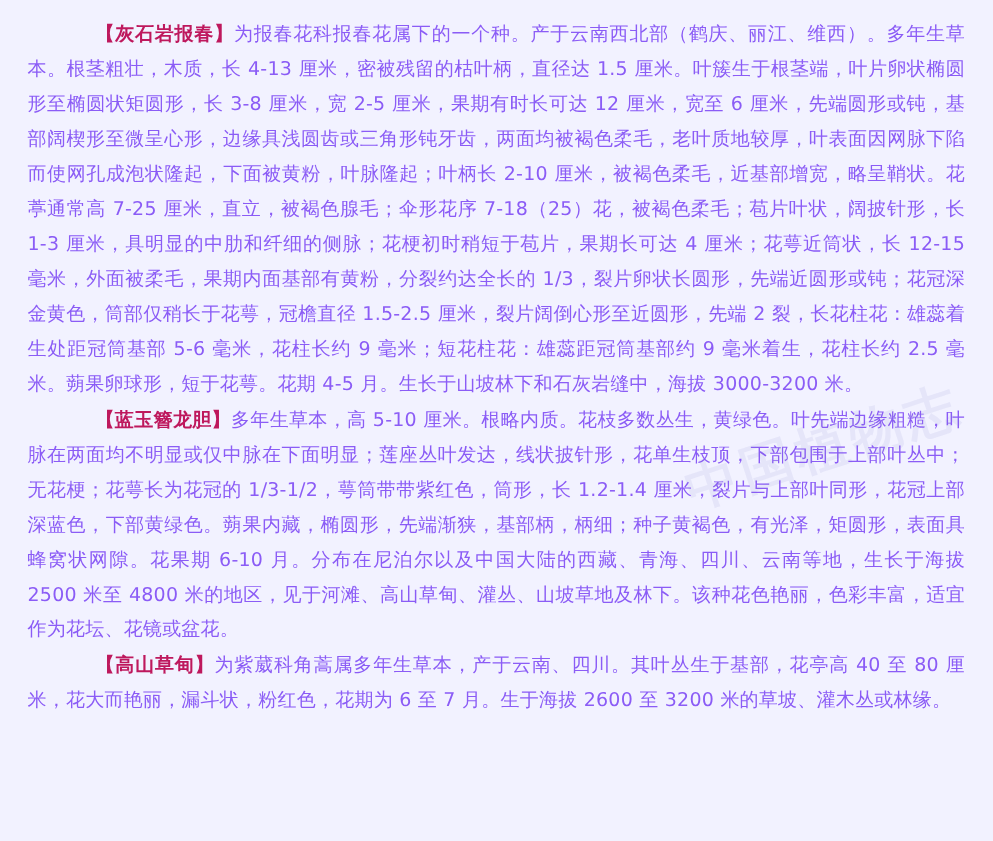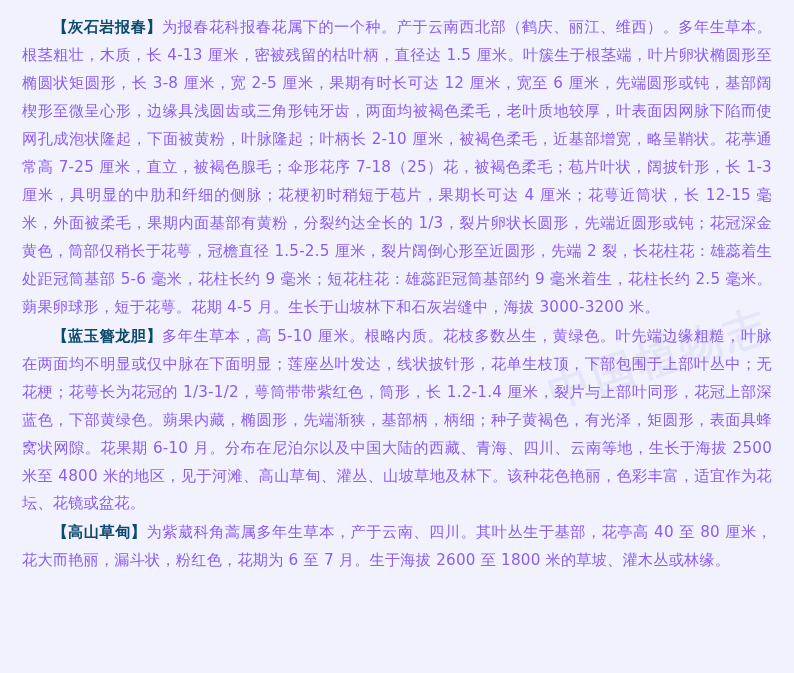--- a/index.html
+++ b/index.html
@@ -37,37 +37,38 @@
     color: #1616d8;
     font-size: 15.2px;
     line-height: 1.84;
     text-align: justify;
     text-justify: inter-ideograph;
     margin: 0 0 1px 0;
     text-indent: 2em;
     letter-spacing: 0.2px;
   }
   .entry .title {
-    color: #0c4a6e;
+    color: #be185d;
     font-weight: bold;
+    margin-left: 24px;
   }
   .entry .body {
     color: #8b5cf6;
   }
 </style>
 </head>
 <body>
 
 <div class="page">
   <div class="watermark">中国植物志</div>
 
   <p class="entry">
     <span class="title">【灰石岩报春】</span><span class="body">为报春花科报春花属下的一个种。产于云南西北部（鹤庆、丽江、维西）。多年生草本。根茎粗壮，木质，长 4-13 厘米，密被残留的枯叶柄，直径达 1.5 厘米。叶簇生于根茎端，叶片卵状椭圆形至椭圆状矩圆形，长 3-8 厘米，宽 2-5 厘米，果期有时长可达 12 厘米，宽至 6 厘米，先端圆形或钝，基部阔楔形至微呈心形，边缘具浅圆齿或三角形钝牙齿，两面均被褐色柔毛，老叶质地较厚，叶表面因网脉下陷而使网孔成泡状隆起，下面被黄粉，叶脉隆起；叶柄长 2-10 厘米，被褐色柔毛，近基部增宽，略呈鞘状。花葶通常高 7-25 厘米，直立，被褐色腺毛；伞形花序 7-18（25）花，被褐色柔毛；苞片叶状，阔披针形，长 1-3 厘米，具明显的中肋和纤细的侧脉；花梗初时稍短于苞片，果期长可达 4 厘米；花萼近筒状，长 12-15 毫米，外面被柔毛，果期内面基部有黄粉，分裂约达全长的 1/3，裂片卵状长圆形，先端近圆形或钝；花冠深金黄色，筒部仅稍长于花萼，冠檐直径 1.5-2.5 厘米，裂片阔倒心形至近圆形，先端 2 裂，长花柱花：雄蕊着生处距冠筒基部 5-6 毫米，花柱长约 9 毫米；短花柱花：雄蕊距冠筒基部约 9 毫米着生，花柱长约 2.5 毫米。蒴果卵球形，短于花萼。花期 4-5 月。生长于山坡林下和石灰岩缝中，海拔 3000-3200 米。</span>
   </p>
 
   <p class="entry">
     <span class="title">【蓝玉簪龙胆】</span><span class="body">多年生草本，高 5-10 厘米。根略内质。花枝多数丛生，黄绿色。叶先端边缘粗糙，叶脉在两面均不明显或仅中脉在下面明显；莲座丛叶发达，线状披针形，花单生枝顶，下部包围于上部叶丛中；无花梗；花萼长为花冠的 1/3-1/2，萼筒带带紫红色，筒形，长 1.2-1.4 厘米，裂片与上部叶同形，花冠上部深蓝色，下部黄绿色。蒴果内藏，椭圆形，先端渐狭，基部柄，柄细；种子黄褐色，有光泽，矩圆形，表面具蜂窝状网隙。花果期 6-10 月。分布在尼泊尔以及中国大陆的西藏、青海、四川、云南等地，生长于海拔 2500 米至 4800 米的地区，见于河滩、高山草甸、灌丛、山坡草地及林下。该种花色艳丽，色彩丰富，适宜作为花坛、花镜或盆花。</span>
   </p>
 
   <p class="entry">
-    <span class="title">【高山草甸】</span><span class="body">为紫葳科角蒿属多年生草本，产于云南、四川。其叶丛生于基部，花亭高 40 至 80 厘米，花大而艳丽，漏斗状，粉红色，花期为 6 至 7 月。生于海拔 2600 至 1800 米的草坡、灌木丛或林缘。</span>
+    <span class="title">【高山草甸】</span><span class="body">为紫葳科角蒿属多年生草本，产于云南、四川。其叶丛生于基部，花亭高 40 至 80 厘米，花大而艳丽，漏斗状，粉红色，花期为 6 至 7 月。生于海拔 2600 至 3200 米的草坡、灌木丛或林缘。</span>
   </p>
 </div>
 
 </body></html>

